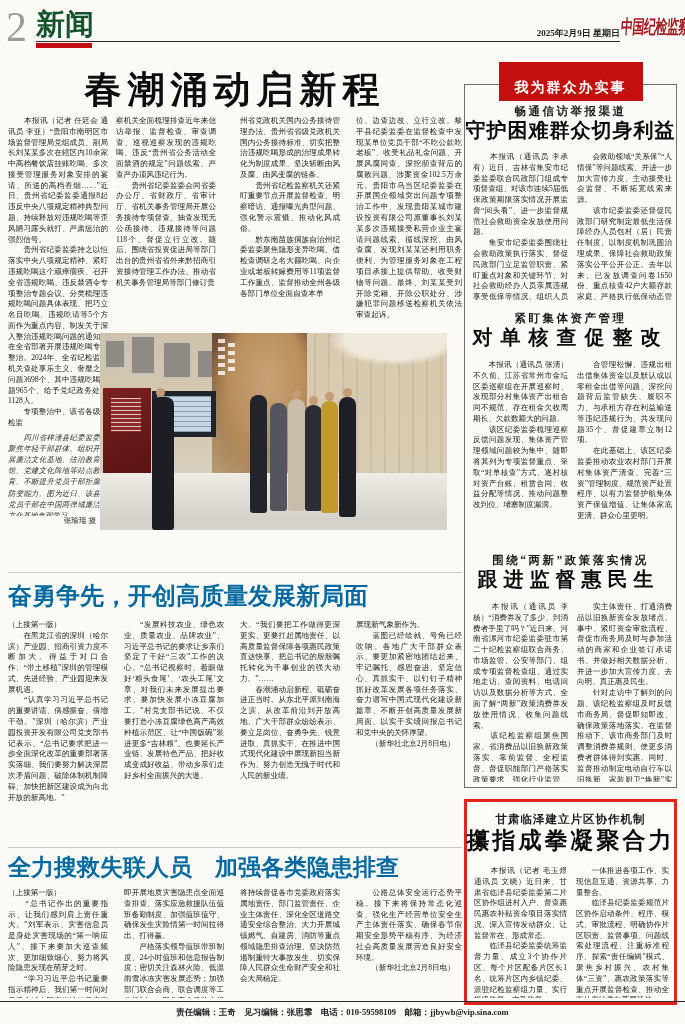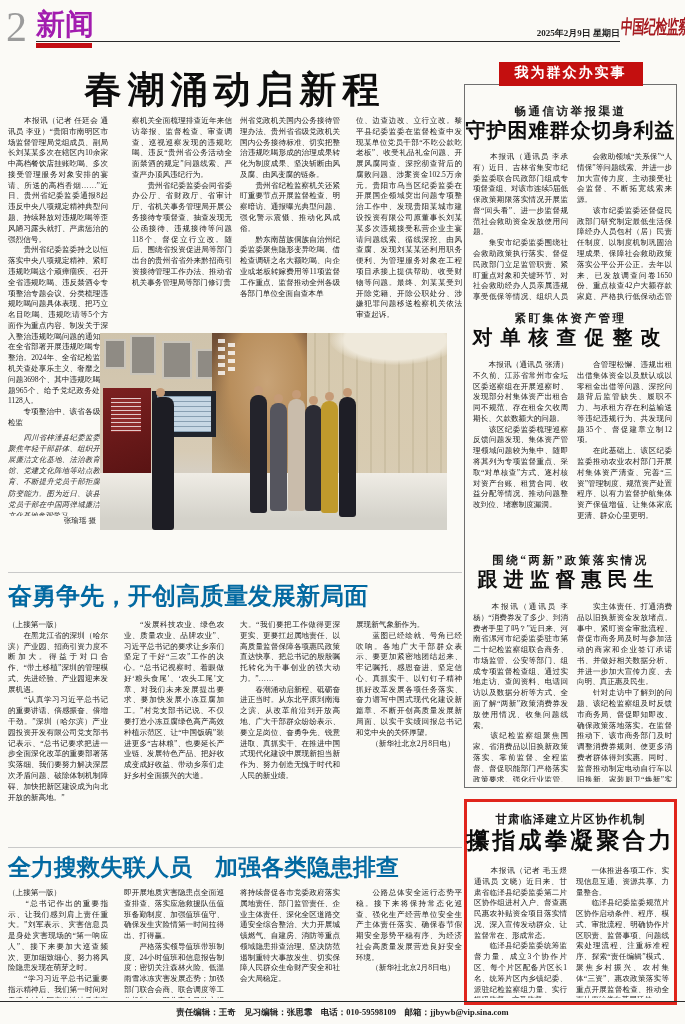--- a/index.html
+++ b/index.html
@@ -1,36 +1,36 @@
 <!DOCTYPE html>
 <html><head>
 <meta charset="utf-8">
 <style>
   html,body{margin:0;padding:0;background:#9a9a9a;}
   .page{position:relative;width:685px;height:1024px;margin:0 auto;background:#fbfaf6;
         font-family:"Liberation Serif","DejaVu Serif",serif;overflow:hidden;}
   .abs{position:absolute;}
   .pagenum{font-size:42px;font-weight:400;color:#9b9b9b;line-height:1;}
-  .section{font-size:29px;font-weight:bold;color:#a21caf;line-height:1;}
+  .section{font-size:29px;font-weight:bold;color:#14532d;line-height:1;}
   .headrule{background:#2b2b2b;height:1.4px;}
   .redbar{background:#c30d12;height:5px;}
   .dateline{font-size:9px;font-weight:bold;color:#222;text-align:right;}
   .masthead{font-size:12px;font-weight:900;color:#a6191f;letter-spacing:-0.5px;
             transform:scaleY(1.55) skewX(-7deg);transform-origin:left top;white-space:nowrap;}
   .kicker{font-size:13px;font-weight:bold;color:#1c1c1c;text-align:center;letter-spacing:1px;}
   .kicker-sm{font-size:11.5px;font-weight:bold;color:#1c1c1c;text-align:center;letter-spacing:2.5px;}
   .headline-xl{font-size:37px;font-weight:900;color:#0d0d0d;text-align:center;letter-spacing:6px;line-height:1;}
   .headline-l{font-size:24px;font-weight:900;color:#0369a1;text-align:left;line-height:1;}
   .headline-m{font-size:20px;font-weight:900;color:#0d0d0d;text-align:center;line-height:1;}
   .col{position:absolute;font-size:7.6px;line-height:1.42;text-align:justify;color:#1b1b1b;
        white-space:pre-line;overflow:hidden;}
   .caption{font-style:italic;color:#2e2e2e;font-size:7.4px;line-height:1.5;}
   .credit{font-size:7.6px;color:#2e2e2e;text-align:right;}
   .badge{display:inline-block;background:#c40f0f;color:#fff;font-size:14px;font-weight:900;
-         letter-spacing:2px;padding:2px 16px 4px;position:relative;z-index:3;}
+         letter-spacing:2px;padding:17px 16px 4px;position:relative;z-index:3;}
   .sidebox{border:1px solid #6f6f6f;box-sizing:border-box;background:#fbfaf6;}
   .redbox{border:3.5px solid #e0251c;box-sizing:border-box;background:#fdfcf9;}
   .sep{background:#c9c9c9;height:0.8px;}
   .footline{background:#2b2b2b;height:1.2px;}
   .footer{font-size:8.5px;font-weight:bold;color:#222;text-align:center;}
   
   .photo{position:absolute;left:100px;top:333px;width:347px;height:197px;overflow:hidden;
          background:linear-gradient(180deg,#cfc3ab 0%,#d7cbb5 60%,#d6cfc3 71%,#ece9e2 73%,#d2d0c9 100%);}
   .ph-rwall{position:absolute;left:202px;top:0;width:145px;height:140px;
             background:repeating-linear-gradient(90deg,#d8cbb0 0 12px,#cabd9f 12px 14px);opacity:.85;}
@@ -64,21 +64,21 @@
   <div class="abs headrule" style="left:36px;top:41px;width:584px;"></div>
   <div class="abs redbar" style="left:36px;top:43px;width:56px;"></div>
   <div class="abs dateline" style="left:420px;top:27px;width:200px;">2025年2月9日  星期日</div>
   <div class="abs masthead" style="left:622px;top:14px;">中国纪检监察报</div>
 
   <div class="abs headline-xl" style="left:8px;top:71px;width:454px;">春潮涌动启新程</div>
 
   <div class="col" style="left:8px;top:116px;width:100px;height:312px;">　　本报讯（记者 任廷会 通讯员 李亚）“贵阳市南明区市场监督管理局党组成员、副局长刘某某多次在辖区内10余家中高档餐饮店挂账吃喝、多次接受管理服务对象安排的宴请、所送的高档香烟……”近日、贵州省纪委监委通报8起违反中央八项规定精神典型问题、持续释放对违规吃喝等歪风陋习露头就打、严肃惩治的强烈信号。
 　　贵州省纪委监委持之以恒落实中央八项规定精神、紧盯违规吃喝这个顽瘴痼疾、召开全省违规吃喝、违反禁酒令专项整治专题会议、分类梳理违规吃喝问题具体表现、把巧立名目吃喝、违规吃请等5个方面作为重点内容、制发关于深入整治违规吃喝问题的通知、在全省部署开展违规吃喝专项整治。2024年、全省纪检监察机关查处享乐主义、奢靡之风问题3698个、其中违规吃喝问题965个、给予党纪政务处分1128人。
 　　专项整治中、该省各级纪检监</div>
-  <div class="col" style="left:132px;top:116px;width:100px;height:214px;">察机关全面梳理排查近年来信访举报、监督检查、审查调查、巡视巡察发现的违规吃喝、违反“贵州省公务活动全面禁酒的规定”问题线索、严查严办顶风违纪行为。
+  <div class="col" style="left:116px;top:116px;width:100px;height:214px;">察机关全面梳理排查近年来信访举报、监督检查、审查调查、巡视巡察发现的违规吃喝、违反“贵州省公务活动全面禁酒的规定”问题线索、严查严办顶风违纪行为。
 　　贵州省纪委监委会同省委办公厅、省财政厅、省审计厅、省机关事务管理局开展公务接待专项督查、抽查发现无公函接待、违规接待等问题118个、督促立行立改。随后、围绕省投资促进局等部门出台的贵州省省外来黔招商引资接待管理工作办法、推动省机关事务管理局等部门修订贵</div>
   <div class="col" style="left:240px;top:116px;width:100px;height:214px;">州省党政机关国内公务接待管理办法、贵州省省级党政机关国内公务接待标准、切实把整治违规吃喝形成的治理成果转化为制度成果、坚决斩断由风及腐、由风变腐的链条。
 　　贵州省纪检监察机关还紧盯重要节点开展监督检查、明察暗访、通报曝光典型问题、强化警示震慑、推动化风成俗。
 　　黔东南苗族侗族自治州纪委监委聚焦隐形变异吃喝、借检查调研之名大额吃喝、向企业或老板转嫁费用等11项监督工作重点、监督推动全州各级各部门单位全面自查本单</div>
   <div class="col" style="left:356px;top:116px;width:106px;height:214px;">位、边查边改、立行立改。黎平县纪委监委在监督检查中发现某单位党员干部“不吃公款吃老板”、收受礼品礼金问题、开展风腐同查、深挖彻查背后的腐败问题、涉案资金102.5万余元。贵阳市乌当区纪委监委在开展国企领域突出问题专项整治工作中、发现贵阳某城市建设投资有限公司原董事长刘某某多次违规接受私营企业主宴请问题线索、循线深挖、由风查腐、发现刘某某还利用职务便利、为管理服务对象在工程项目承接上提供帮助、收受财物等问题。最终、刘某某受到开除党籍、开除公职处分、涉嫌犯罪问题移送检察机关依法审查起诉。</div>
 
   <div class="photo">
     <div class="ph-rwall"></div>
     <div class="ph-ceil"></div>
     <div class="ph-bw" style="left:4px;top:6px;width:22px;height:30px;"></div>

